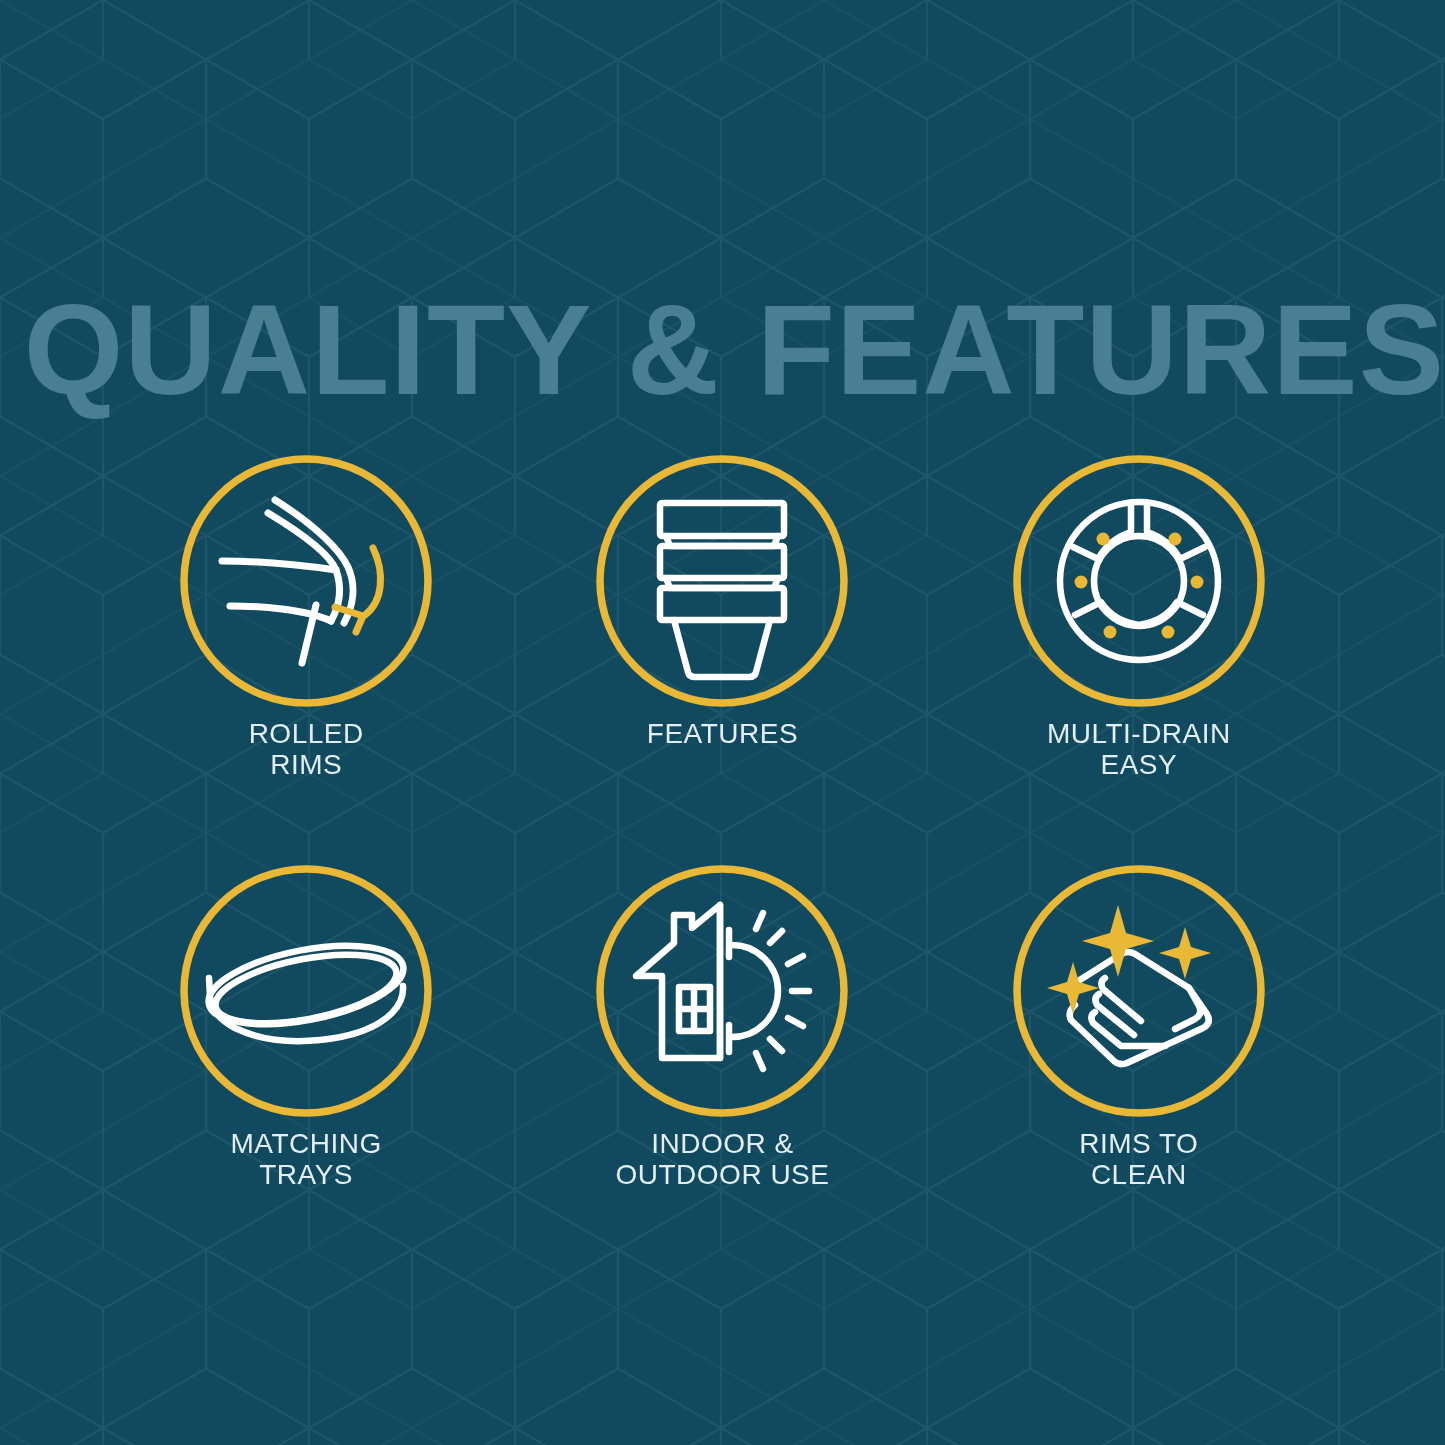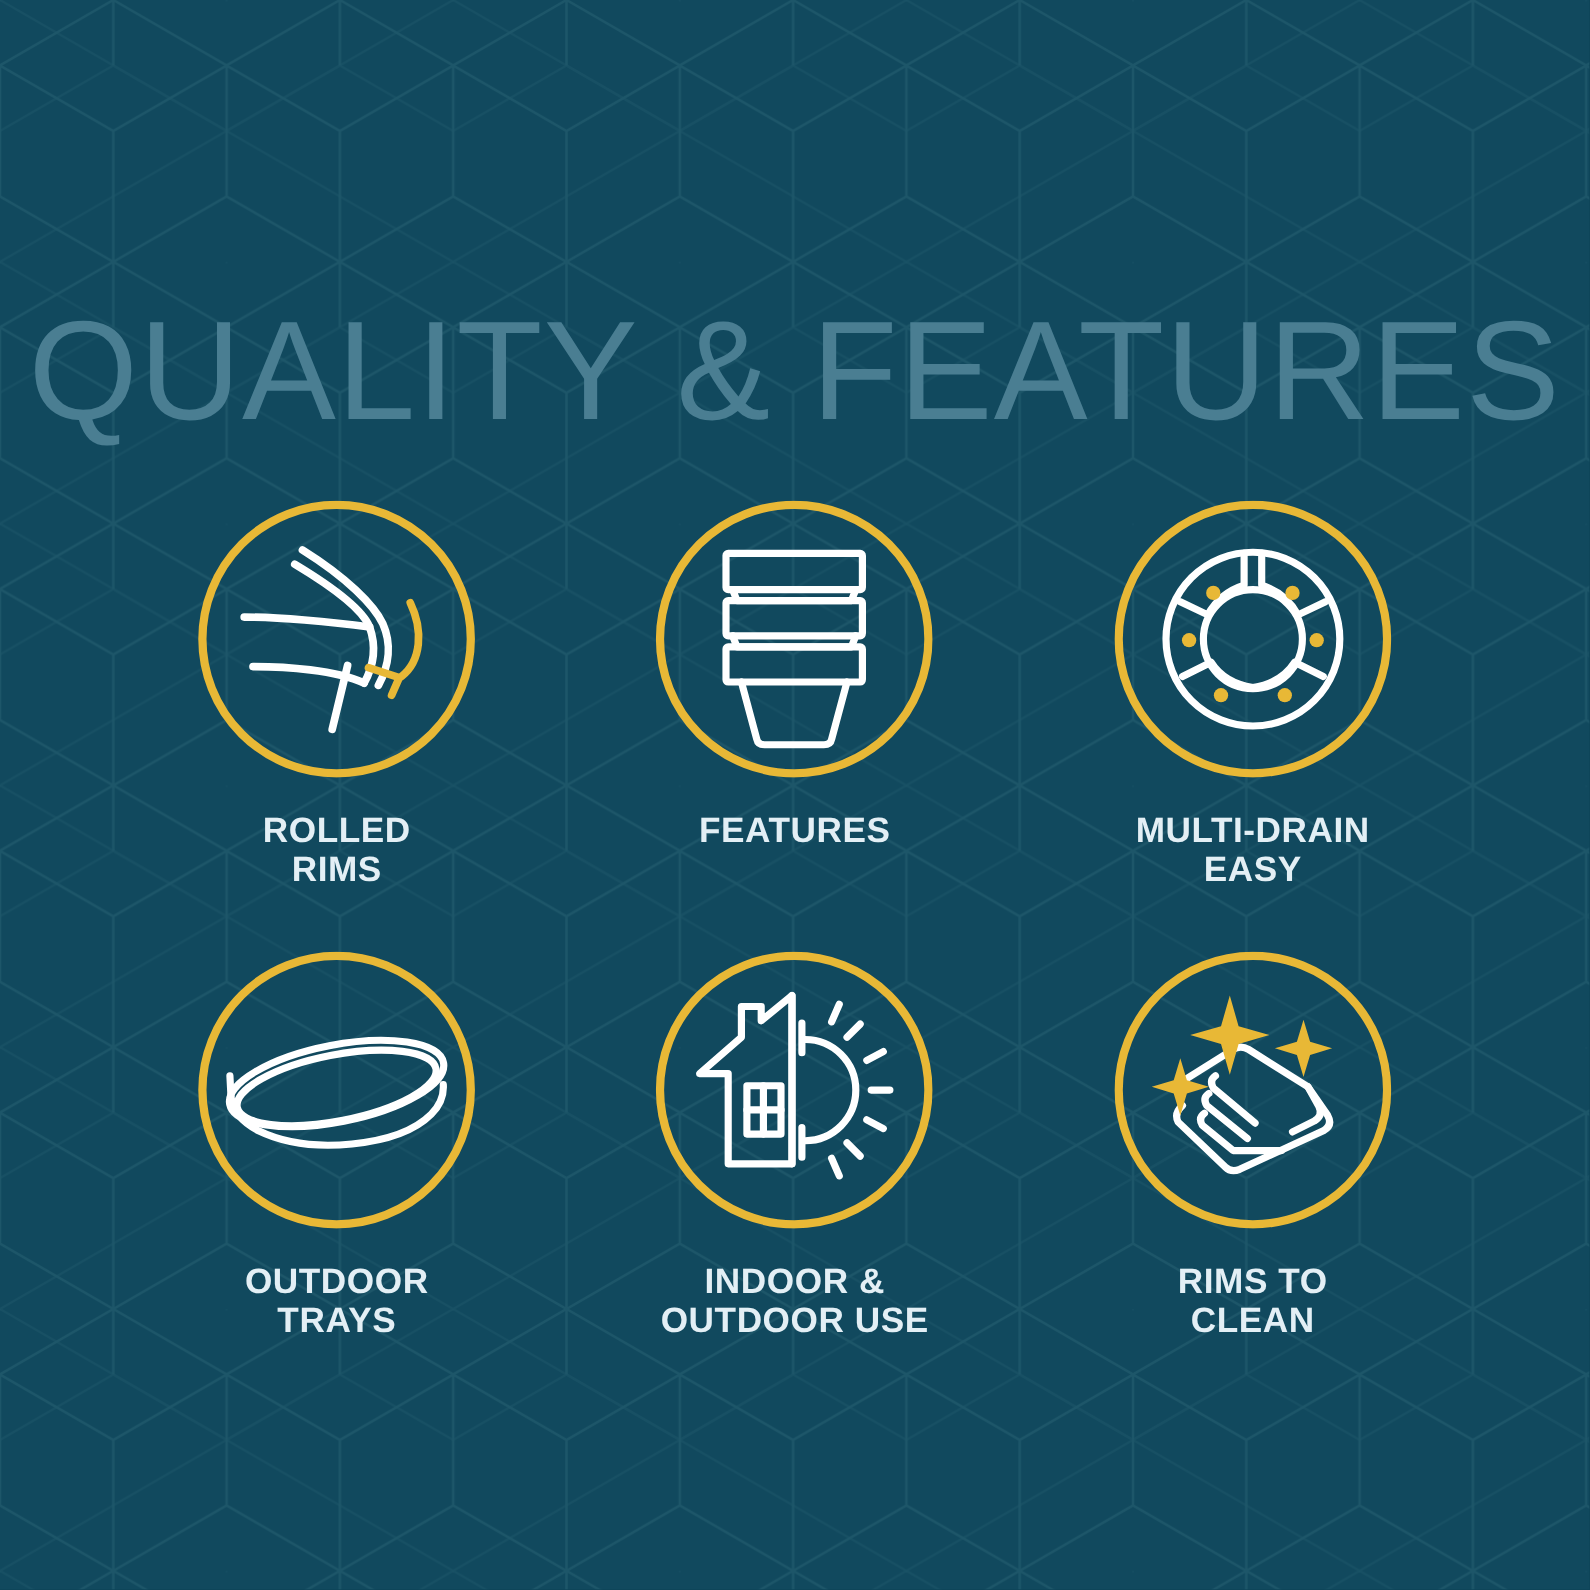--- a/index.html
+++ b/index.html
@@ -21,28 +21,28 @@
     position: absolute;
     inset: 0;
     width: 100%;
     height: 100%;
     pointer-events: none;
   }
 
   
   #title {
     position: absolute;
-    top: 188px;
+    top: 200px;
     left: 0;
     width: 100%;
-    text-align: center;
+    text-align: right;
     font-size: 128px;
     line-height: 1;
     letter-spacing: 1px;
-    font-weight: 400;
+    font-weight: 700;
     color: #4a7e92;
     white-space: nowrap;
     font-family: "Liberation Sans", sans-serif;
   }
 
   
   #grid {
     position: absolute;
     top: 455px;
     left: 98px;
@@ -58,27 +58,27 @@
   }
   .badge {
     width: 252px;
     height: 252px;
     position: relative;
     display: block;
   }
   .badge svg { display: block; width: 100%; height: 100%; }
 
   .cell-label {
-    margin-top: 30px;
+    margin-top: 11px;
     text-align: center;
     color: #e3eff5;
-    font-size: 32px;
+    font-size: 28px;
     line-height: 1.12;
     letter-spacing: 0.5px;
-    font-weight: 700;
+    font-weight: 400;
     font-family: "Liberation Sans", sans-serif;
     white-space: pre-line;
   }
 </style>
 </head>
 <body>
 
 <div id="stage">
 
   <svg id="bg-pattern" viewBox="0 0 1445 1445" preserveAspectRatio="none" aria-hidden="true">
@@ -174,21 +174,21 @@
       <div class="badge">
         <svg viewBox="0 0 252 252">
           <circle cx="126" cy="126" r="122" fill="none" stroke="#e8b836" stroke-width="7.5"></circle>
           <g fill="none" stroke="#ffffff" stroke-width="6.5" stroke-linecap="round" stroke-linejoin="round">
             <ellipse cx="126" cy="120" rx="99" ry="35" transform="rotate(-11 126 120)"></ellipse>
             <ellipse cx="126" cy="124" rx="92" ry="30" transform="rotate(-11 126 124)"></ellipse>
             <path d="M29 113 L30 132 Q32 151 55 163 Q90 180 140 175 Q190 170 212 148 Q224 136 223 121"></path>
           </g>
         </svg>
       </div>
-      <div class="cell-label">OUTDOOR
+      <div class="cell-label">MATCHING
 TRAYS</div>
     </div>
 
     <div class="cell">
       <div class="badge">
         <svg viewBox="0 0 252 252">
           <circle cx="126" cy="126" r="122" fill="none" stroke="#e8b836" stroke-width="7.5"></circle>
           <g fill="none" stroke="#ffffff" stroke-width="6.5" stroke-linecap="round" stroke-linejoin="round">
             <path d="M40 111 L78 78 L78 50 L96 50 L96 63 L124 40 L124 193 L66 193 L66 111 Z"></path>
             <path d="M124 40 L124 193"></path>

